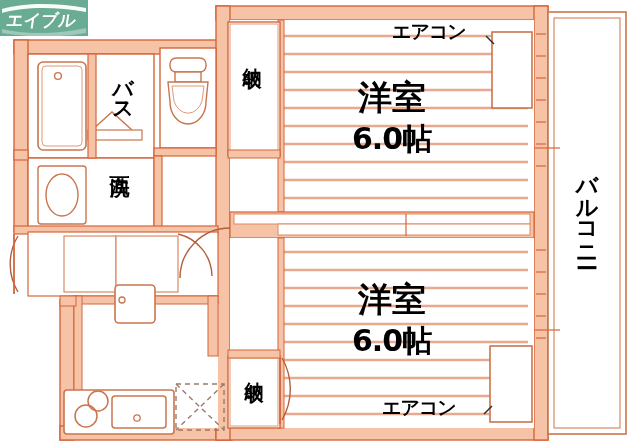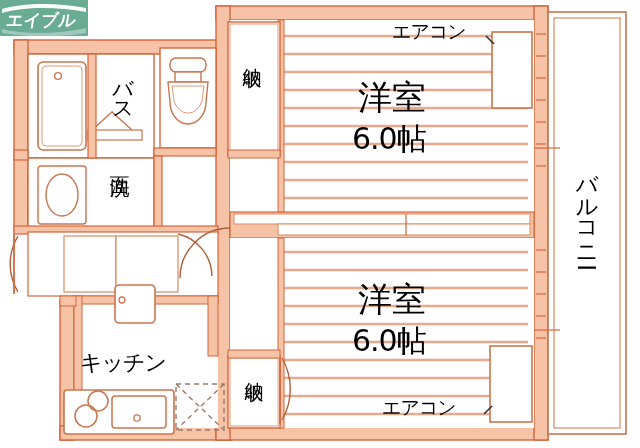--- a/index.html
+++ b/index.html
@@ -30,21 +30,21 @@
     left: 0;
     top: 0;
     width: 88px;
     height: 36px;
     overflow: hidden;
   }
   .label {
     position: absolute;
     color: #000000;
     font-family: "DejaVu Sans", "Liberation Sans", sans-serif;
-    font-weight: 400;
+    font-weight: 700;
     white-space: nowrap;
     line-height: 1;
     letter-spacing: 0px;
   }
   .vlabel {
     writing-mode: vertical-rl;
     text-orientation: upright;
     white-space: nowrap;
     line-height: 1;
   }
@@ -274,21 +274,20 @@
   <div class="label t-aircon" style="left:382px; top:398px;">エアコン</div>
 
   <div class="label vlabel t-closet" style="left:243px; top:54px;">収納</div>
 
   <div class="label vlabel t-closet" style="left:245px; top:368px;">収納</div>
 
   <div class="label vlabel t-bath" style="left:112px; top:65px;">バス</div>
 
   <div class="label vlabel t-wash" style="left:110px; top:162px;">洗面</div>
 
-  <div class="label t-kitchen" style="left:80px; top:352px;">キッチン</div>
 
   <div class="label vlabel t-balcony" style="left:576px; top:160px;">バルコニー</div>
 
   <div class="logo-box">
     <svg width="88" height="36" viewBox="0 0 88 36">
       <rect x="0" y="0" width="88" height="36" fill="#6aab94"></rect>
       <path d="M 2 9 C 26 2, 58 3, 86 8 L 86 12 C 58 7, 26 6, 2 13 Z" fill="#ffffff" opacity="0.95"></path>
       <path d="M 2 29 C 26 35, 58 34, 86 28 L 86 33 C 58 38, 26 37, 2 33 Z" fill="#ffffff" opacity="0.35"></path>
       <text x="44" y="26" font-family="&quot;DejaVu Sans&quot;, &quot;Liberation Sans&quot;, sans-serif" font-size="17" font-weight="700" fill="#ffffff" text-anchor="middle" transform="skewX(-8)">エイブル</text>
     </svg>

